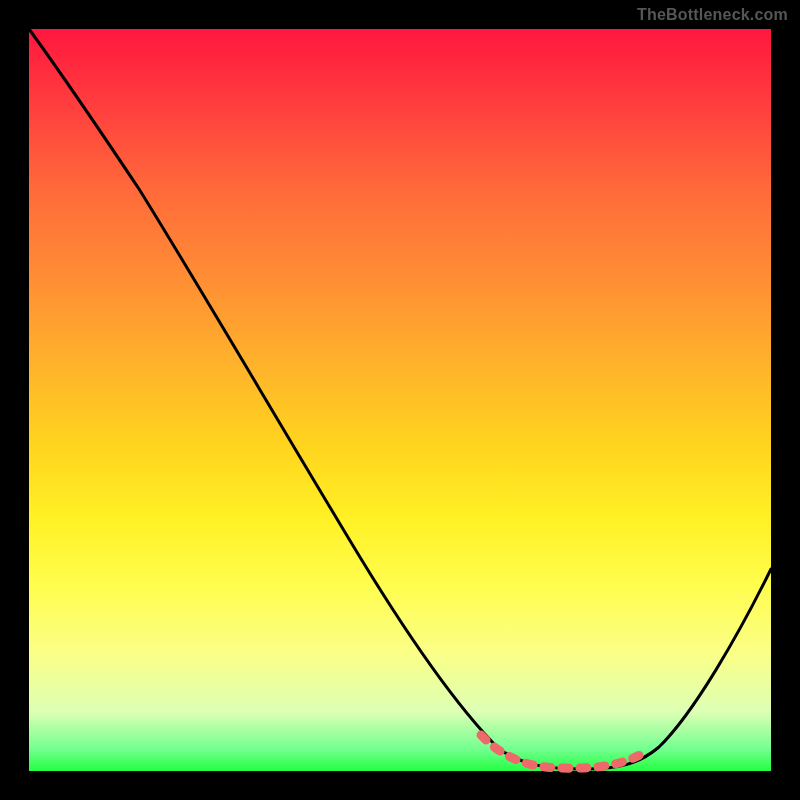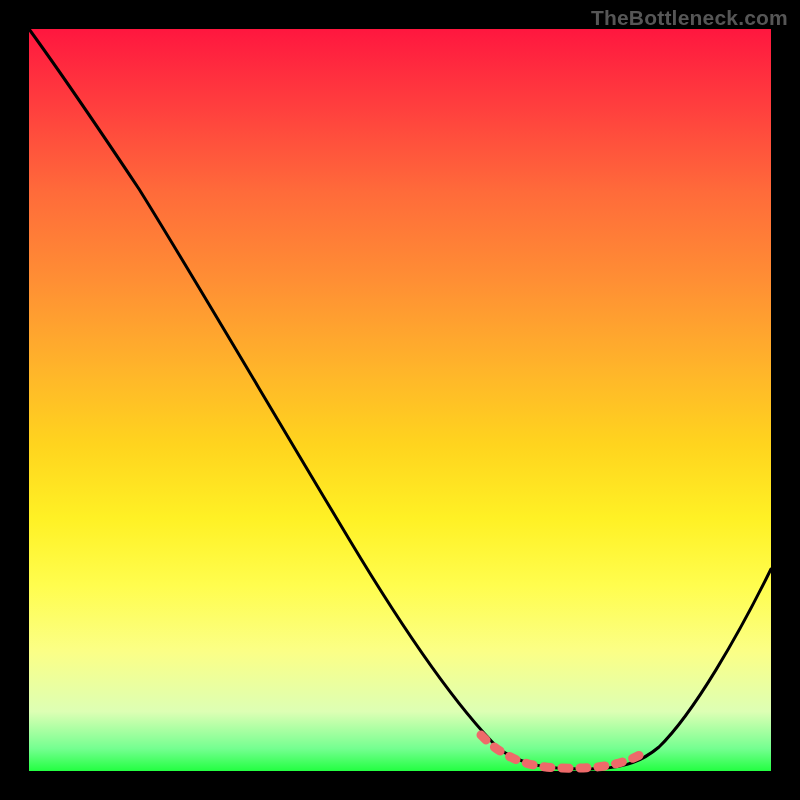--- a/index.html
+++ b/index.html
@@ -24,21 +24,21 @@
       #fbff87 84%,
       #ddffb4 92%,
       #74ff90 97%,
       #23ff42 100%);
   }
 
   .watermark {
     position: absolute;
     top: 6px;
     right: 12px;
-    font-size: 21px;
+    font-size: 16px;
     font-weight: 600;
     color: #565656;
     letter-spacing: 0.2px;
     user-select: none;
   }
 
   svg.curve {
     position: absolute;
     left: 0; top: 0;
     width: 742px; height: 742px;

